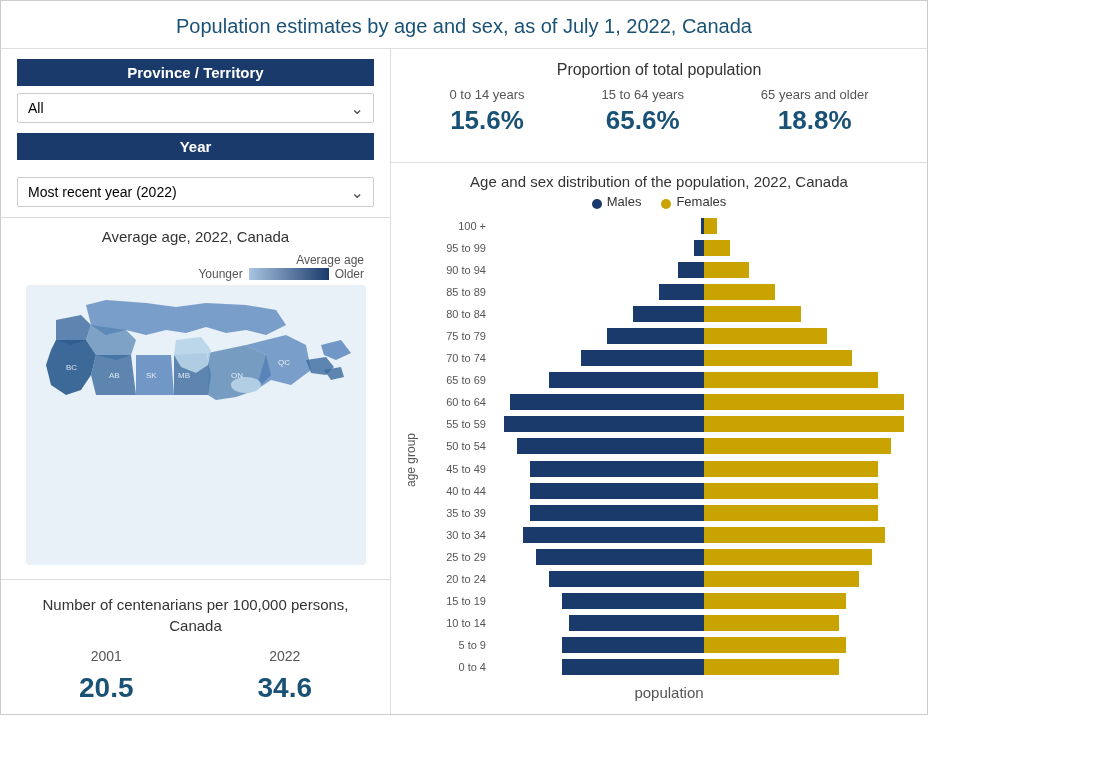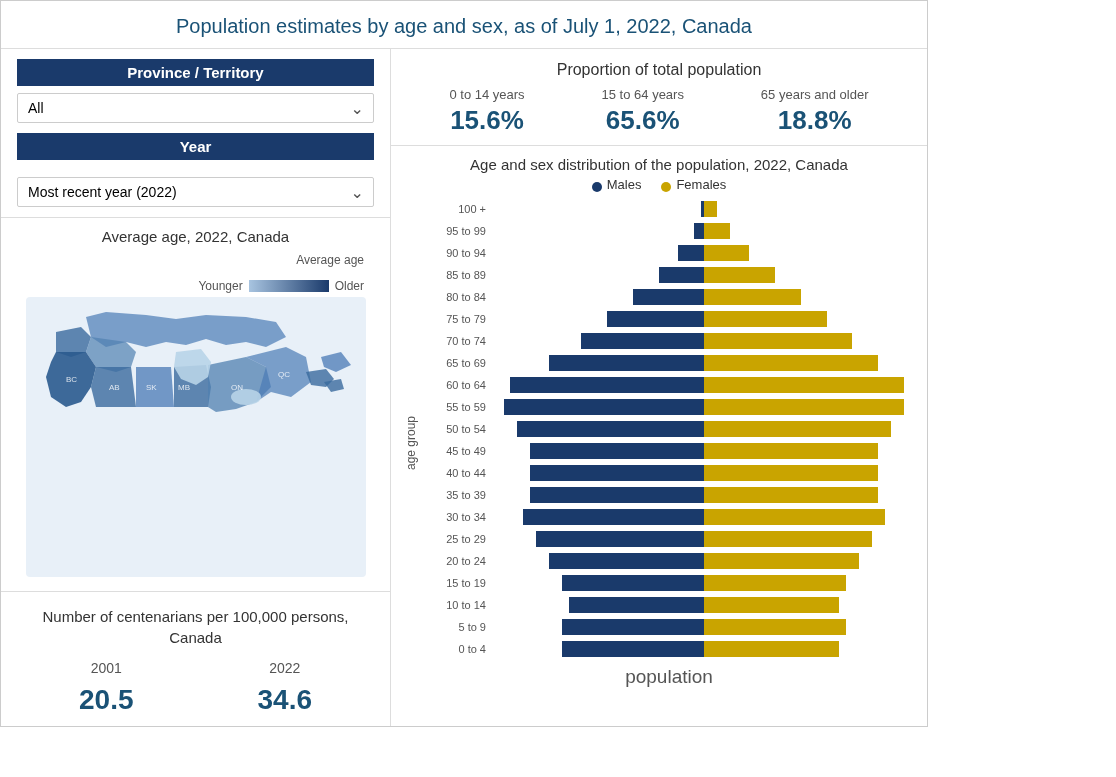--- a/index.html
+++ b/index.html
@@ -86,21 +86,21 @@
     .map-title {
       font-size: 15px;
       color: #333;
       margin-bottom: 8px;
     }
     .map-legend {
       display: flex;
       justify-content: flex-end;
       align-items: center;
       font-size: 12px;
-      margin-bottom: 12px;
+      margin-bottom: 0;
       padding-right: 10px;
     }
     .legend-label {
       font-size: 12px;
       color: #555;
     }
     .legend-gradient {
       width: 80px;
       height: 12px;
       background: linear-gradient(to right, #a8c4e0, #1a3a6b);
@@ -140,21 +140,21 @@
       color: #1a5276;
       font-weight: bold;
     }
     
     .right-panel {
       flex: 1;
       display: flex;
       flex-direction: column;
     }
     .proportion-section {
-      padding: 12px 20px 9px;
+      padding: 12px 20px 26px;
       border-bottom: 1px solid #ddd;
     }
     .proportion-title {
       text-align: center;
       font-size: 16px;
       color: #333;
       margin-bottom: 8px;
     }
     .proportion-cols {
       display: flex;
@@ -259,21 +259,21 @@
     .male-bar {
       background: #1a3a6b;
       height: 100%;
     }
     .female-bar {
       background: #c9a400;
       height: 100%;
     }
     .pyramid-x-label {
       text-align: center;
-      font-size: 19px;
+      font-size: 15px;
       color: #555;
       padding: 6px 0 4px;
     }
   </style>
 </head>
 <body>
 
 <div class="main-container">
   <h1 class="page-title">Population estimates by age and sex, as of July 1, 2022, Canada</h1>
   <div class="content-area">

